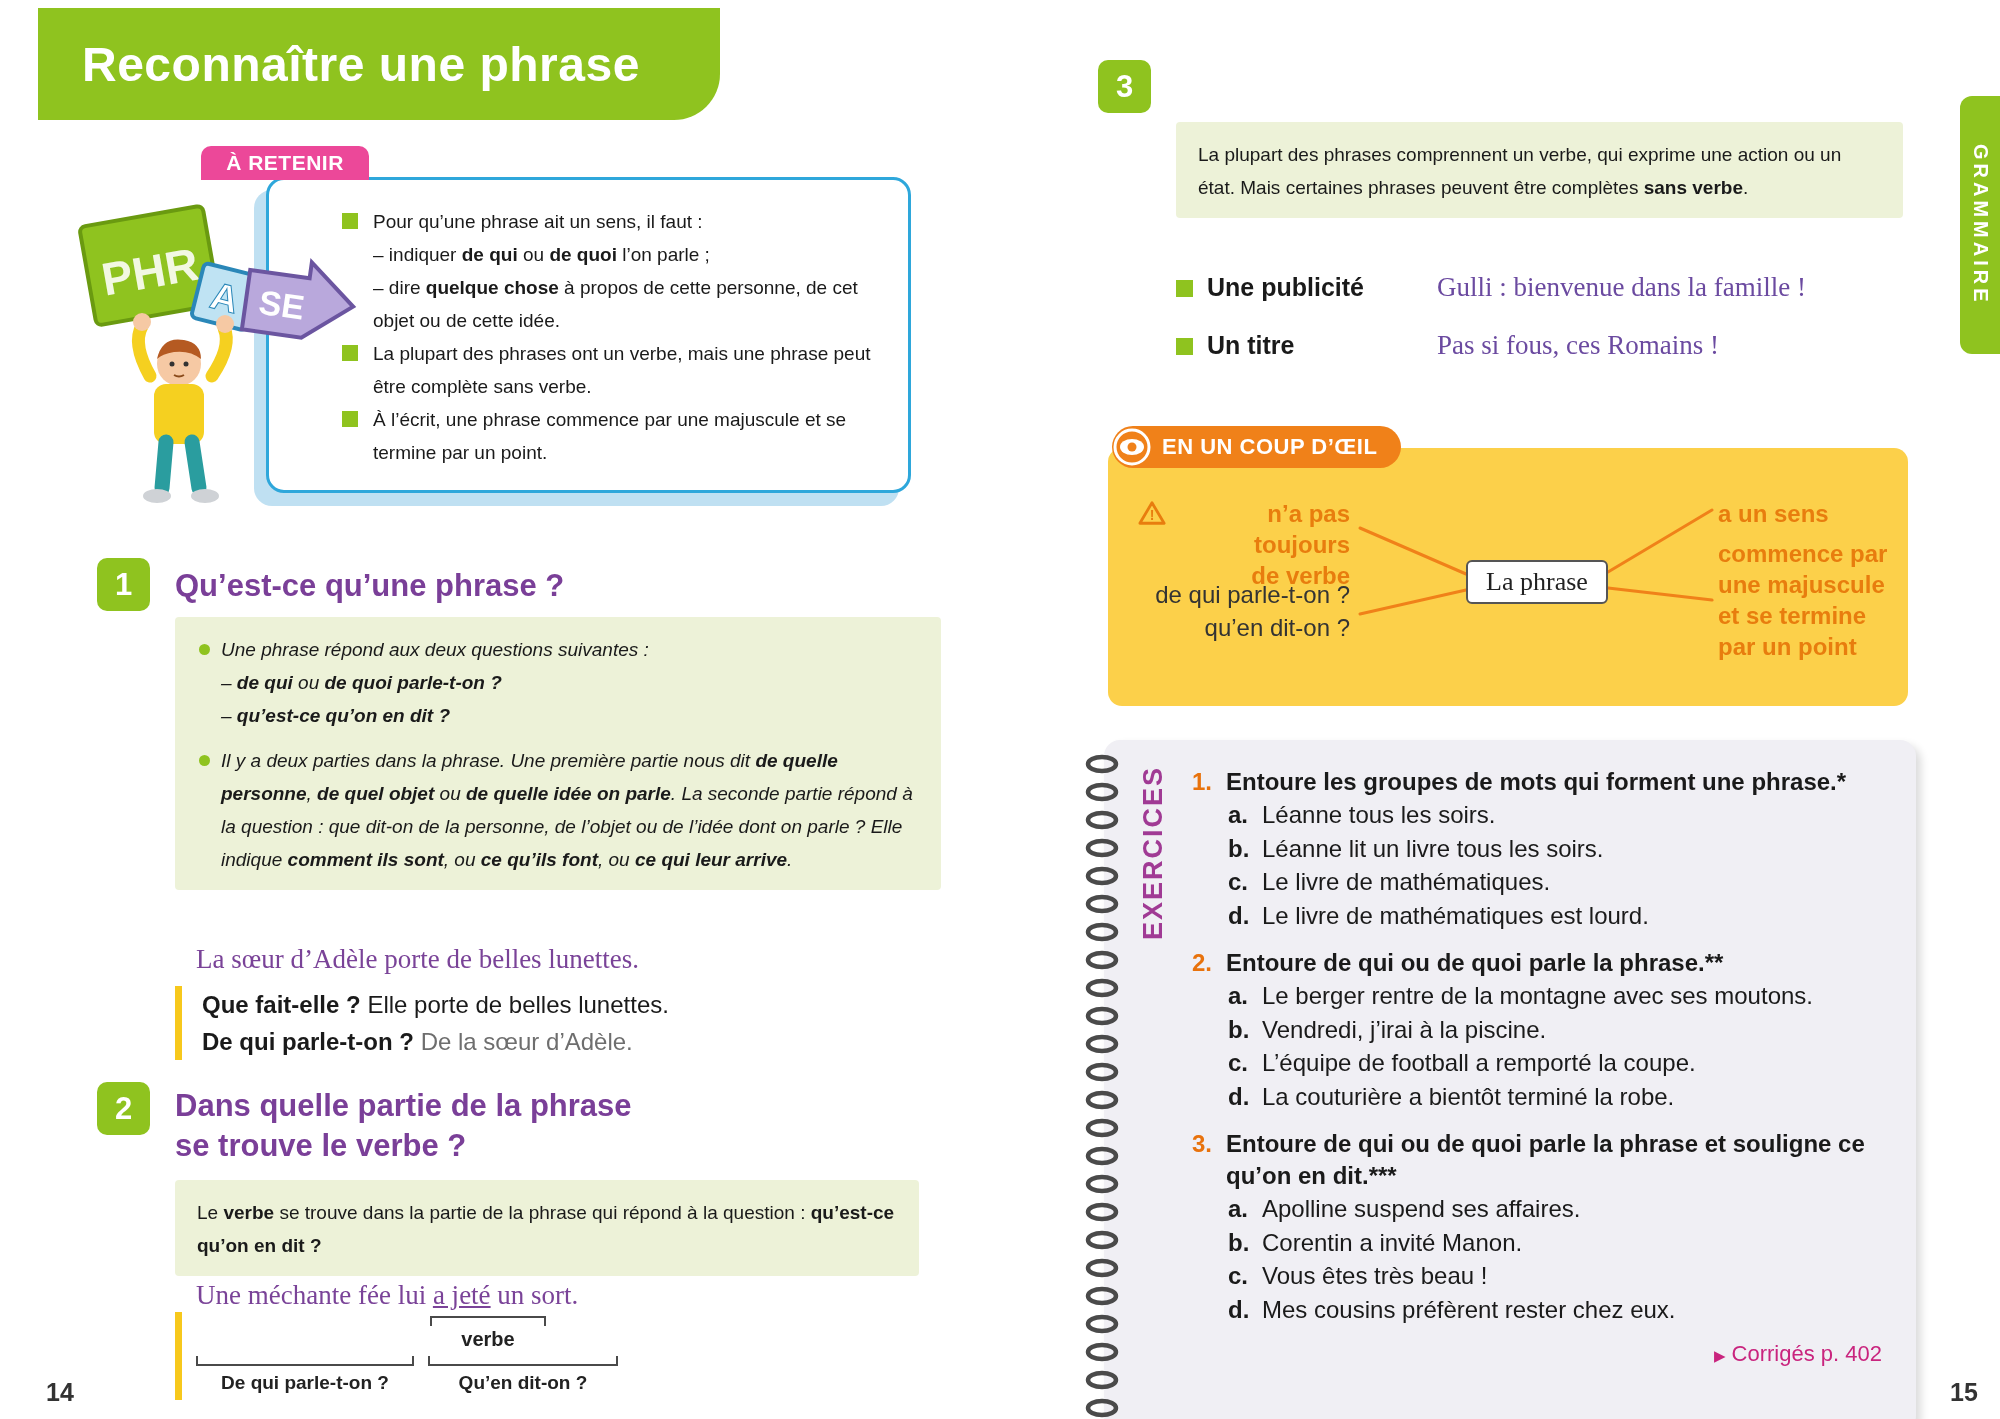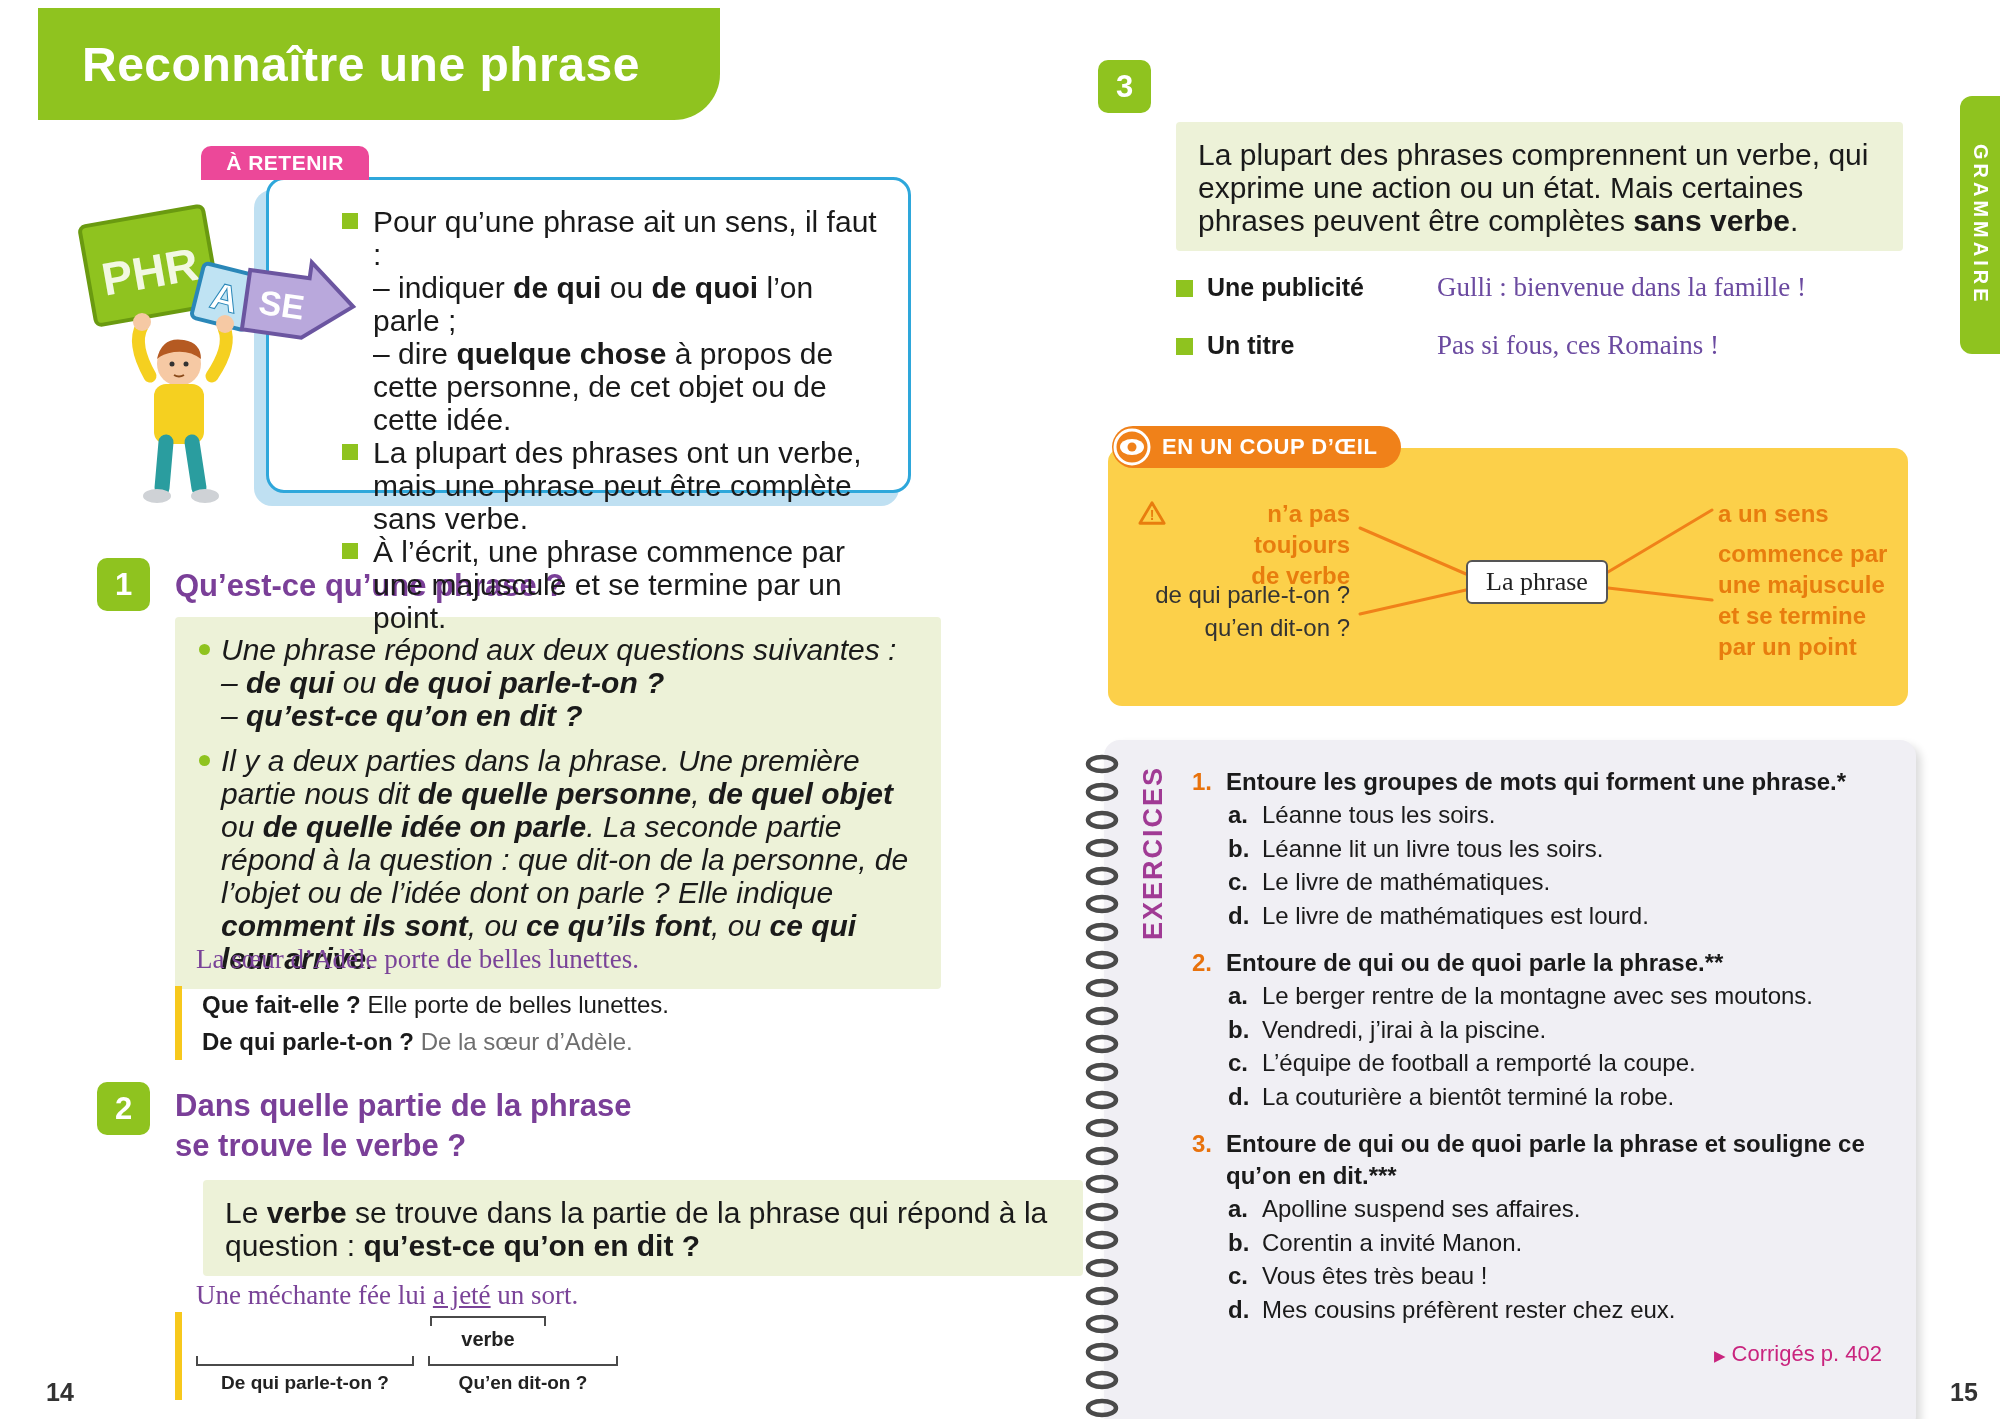--- a/index.html
+++ b/index.html
@@ -22,21 +22,21 @@
     font-size:21px; font-weight:bold; letter-spacing:.5px;
     display:flex; align-items:center; justify-content:center;
     border-radius:10px 10px 0 0; z-index:3;
   }
   .retenir-box {
     left:266px; top:177px; width:645px; height:316px; background:#fff;
     border:3.5px solid #2ea7db; border-radius:18px;
     box-shadow:-12px 13px 0 #bfe0f2; z-index:2;
     padding:25px 26px 20px 104px;
   }
-  .body { font-size:30px; line-height:33px; color:#1a1a1a; }
+  .body { font-size:19px; line-height:33px; color:#1a1a1a; }
   .rbullet { position:relative; }
   .rbullet::before {
     content:""; position:absolute; left:-31px; top:8px; width:16px; height:16px; background:#8fc31f;
   }
   .illus { z-index:4; }
 
   .num-square {
     width:53px; height:53px; background:#8fc31f; border-radius:10px; color:#fff;
     font-size:31px; font-weight:bold; display:flex; align-items:center; justify-content:center;
   }
@@ -170,21 +170,21 @@
 
   <div class="quote abs" style="left:175px; top:986px;">
     <div class="qline rich"><b>Que fait-elle ? </b><span>Elle porte de belles lunettes.</span></div>
     <div class="qline rich"><b>De qui parle-t-on ? </b><span style="color: rgb(110, 110, 110);">De la sœur d’Adèle.</span></div>
   </div>
 
   <div class="num-square abs" style="left:97px; top:1082px;">2</div>
   <div class="sec-title prel abs" style="left:175px; top:1086px;">Dans quelle partie de la phrase
 se trouve le verbe ?</div>
 
-  <div class="greenbox abs" style="left:175px; top:1180px; width:880px;margin-left:28px;">
+  <div class="greenbox abs" style="left:175px; top:1180px; width:744px;">
     <div class="body rich"><span>Le </span><b>verbe</b><span> se trouve dans la partie de la phrase qui répond à la question : </span><b>qu’est-ce qu’on en dit ?</b></div>
   </div>
 
   <div class="serif-ex rich abs" style="left:196px; top:1280px;"><span>Une méchante fée lui </span><span style="text-decoration: underline;">a jeté</span><span> un sort.</span></div>
 
   <div class="ybar abs" style="left:175px; top:1312px; height:88px;"></div>
   <div class="bracket-down abs" style="left:430px; top:1316px; width:116px;"></div>
   <div class="dlabel abs" style="left:430px; top:1328px; width:116px; font-size:20px;">verbe</div>
   <div class="bracket-up abs" style="left:196px; top:1356px; width:218px;"></div>
   <div class="bracket-up abs" style="left:428px; top:1356px; width:190px;"></div>

